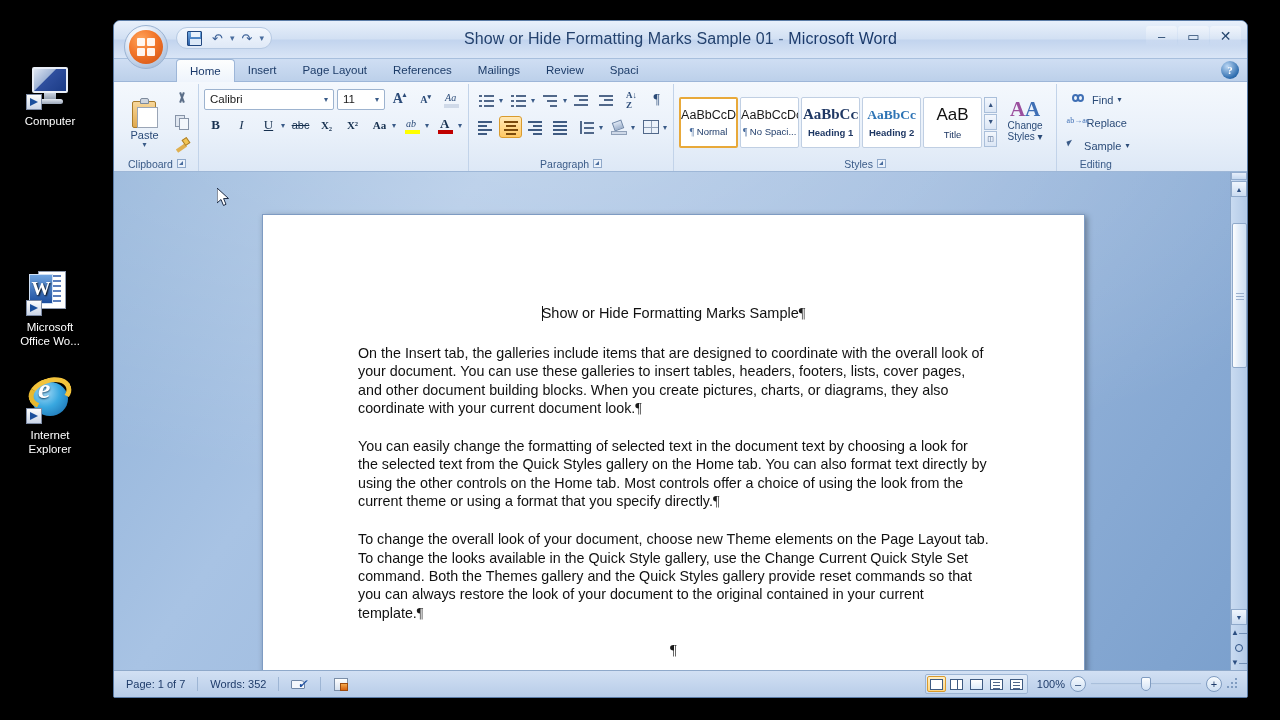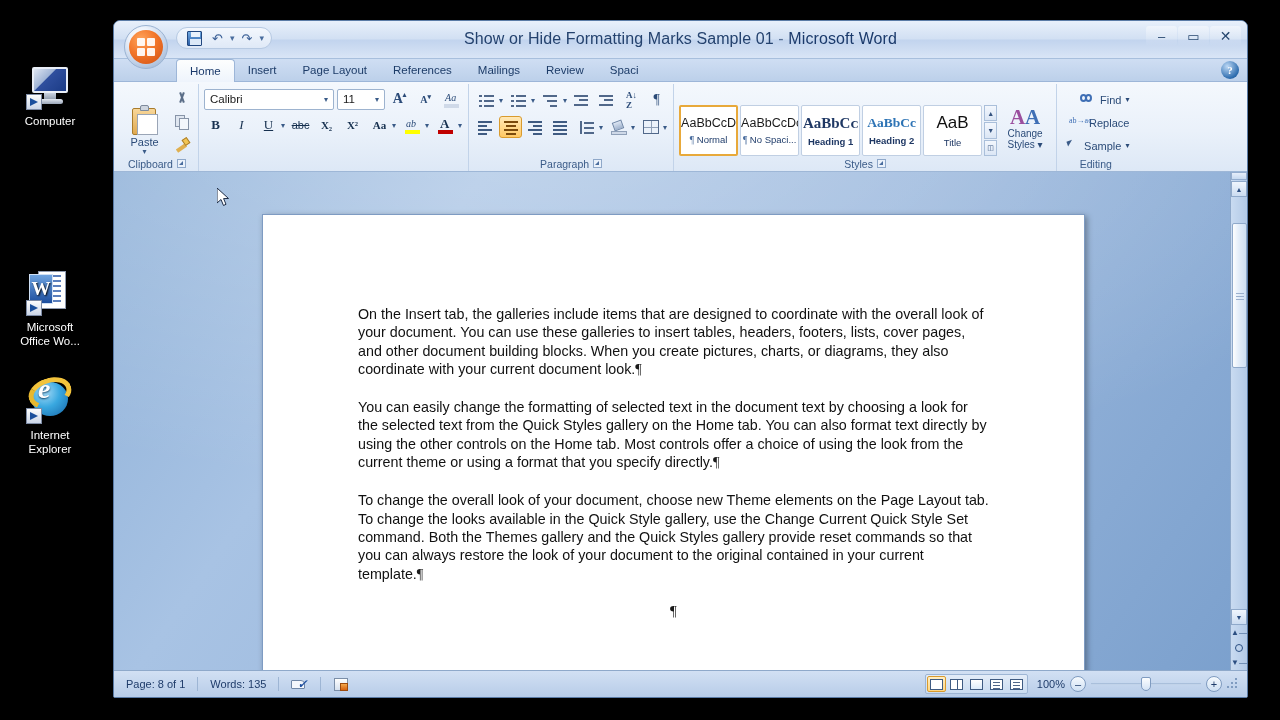--- a/index.html
+++ b/index.html
@@ -182,21 +182,21 @@
 
   
   #ribbon {
     position: relative; height: 90px;
     background: linear-gradient(#f4f8fd 0%, #eaf1fa 55%, #dde8f6 100%);
     border-bottom: 1px solid #9eb7d7;
     display: flex; align-items: stretch; padding: 2px 0 0 2px;
   }
   .rgroup { position: relative; padding: 2px 5px 0 5px; display: flex; flex-direction: column; }
   .rgroup + .rgroup { border-left: 1px solid #c2d3e9; }
-  .rgroup-body { flex: 1; display: flex; align-items: flex-end; padding-top: 2px; }
+  .rgroup-body { flex: 1; display: flex; align-items: center; padding-top: 2px; }
   .rgroup-label {
     height: 15px; font-size: 10.5px; color: #3a5b88; text-align: right;
     display: flex; align-items: center; justify-content: center; gap: 4px;
   }
   .dialog-launcher {
     width: 9px; height: 9px; border: 1px solid #8fa8c9; background: #eaf1fa;
     display: inline-block; position: relative;
   }
   .dialog-launcher::after {
     content: ""; position: absolute; left: 1px; top: 1px;
@@ -832,20 +832,21 @@
         <div class="rgroup-label">
           <span>Editing</span>
         </div>
       </div>
     </div>
 
     <div id="docarea">
       <div class="sheen"></div>
       <div id="page">
         <div id="doc-content">
+          <div class="doc-title"><span id="caret"></span><span>Show or Hide Formatting Marks Sample</span><span class="pil">¶</span></div>
           <div class="doc-p"><span>On the Insert tab, the galleries include items that are designed to coordinate with the overall look of your document. You can use these galleries to insert tables, headers, footers, lists, cover pages, and other document building blocks. When you create pictures, charts, or diagrams, they also coordinate with your current document look.</span><span class="pil">¶</span></div>
           <div class="doc-p"><span>You can easily change the formatting of selected text in the document text by choosing a look for the selected text from the Quick Styles gallery on the Home tab. You can also format text directly by using the other controls on the Home tab. Most controls offer a choice of using the look from the current theme or using a format that you specify directly.</span><span class="pil">¶</span></div>
           <div class="doc-p"><span>To change the overall look of your document, choose new Theme elements on the Page Layout tab. To change the looks available in the Quick Style gallery, use the Change Current Quick Style Set command. Both the Themes gallery and the Quick Styles gallery provide reset commands so that you can always restore the look of your document to the original contained in your current template.</span><span class="pil">¶</span></div>
           <div class="empty-par">¶</div>
         </div>
       </div>
     </div>
 
     <div id="vscroll">
       <div id="vs-split"></div>
@@ -860,23 +861,23 @@
       <div class="vs-spacer"></div>
       <div class="vs-btn">▼</div>
       <div class="browse-btn">▲—</div>
       <div class="browse-btn">
           <span class="circ"></span>
         </div>
       <div class="browse-btn">▼—</div>
     </div>
 
     <div id="statusbar">
-      <div class="sb-item">Page: 8 of 1</div>
+      <div class="sb-item">Page: 1 of 7</div>
       <div class="sb-div"></div>
-      <div class="sb-item">Words: 135</div>
+      <div class="sb-item">Words: 352</div>
       <div class="sb-div"></div>
       <div class="sb-item">
           <span class="proof-ic">
             <i class="bk"></i>
             <i class="chk">✓</i>
           </span>
         </div>
       <div class="sb-div"></div>
       <div class="sb-item">
           <span class="lang-ic">

